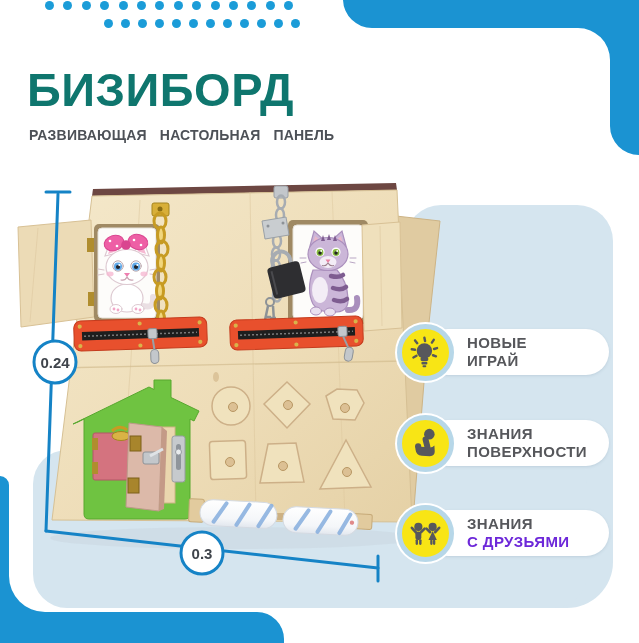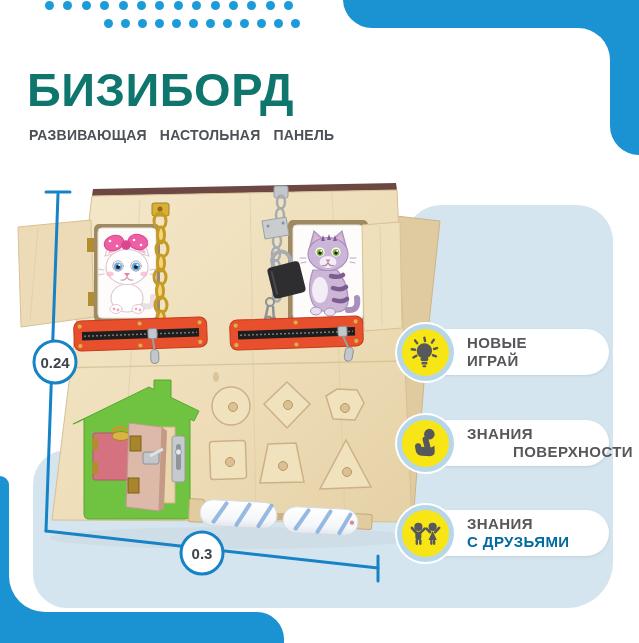--- a/index.html
+++ b/index.html
@@ -346,36 +346,36 @@
         <rect x="10.5" y="19.5" width="7" height="3.2" rx="1" fill="#57585c"></rect>
         <rect x="11.3" y="23.4" width="5.4" height="2.6" rx="1" fill="#57585c"></rect>
         <rect x="12.3" y="26.6" width="3.4" height="1.7" rx="0.8" fill="#57585c"></rect>
       </svg>
     </div>
   </div>
 
   <div class="badge b2">
     <div class="pill">
       <span class="line" style="color: rgb(86, 87, 91);">ЗНАНИЯ</span>
-      <span class="line" style="color: rgb(86, 87, 91); margin-left: 46px;">ПОВЕРХНОСТИ</span>
+      <span class="line" style="color: rgb(86, 87, 91);">ПОВЕРХНОСТИ</span>
     </div>
     <div class="circ">
       <svg viewBox="0 0 30 30" fill="#57585c">
         <circle cx="18.5" cy="6.5" r="4.8"></circle>
         <rect x="13.2" y="8.5" width="5.4" height="12.5" rx="2.7" transform="rotate(-14 15.9 14.7)"></rect>
         <path d="M8,16 q-2.6,1 -2.1,4.5 q0.6,5.2 5.6,5.7 l7.5,0.3 q4.6,-0.4 4.4,-4.5 l-0.3,-5.2 q-2,2.2 -5.2,1.7 l-7,-0.6 z"></path>
         <circle cx="8.3" cy="17.6" r="2.8"></circle>
       </svg>
     </div>
   </div>
 
   <div class="badge b3">
     <div class="pill">
       <span class="line" style="color: rgb(86, 87, 91);">ЗНАНИЯ</span>
-      <span class="line" style="color: #0369a1;">С ДРУЗЬЯМИ</span>
+      <span class="line" style="color: #6d28d9;">С ДРУЗЬЯМИ</span>
     </div>
     <div class="circ">
       <svg viewBox="0 0 30 30" fill="#57585c">
         <circle cx="8.5" cy="9" r="3.7"></circle>
         <rect x="5.8" y="13.2" width="5.4" height="7.6" rx="2.5"></rect>
         <rect x="6" y="20.2" width="2.2" height="5.2" rx="1"></rect>
         <rect x="9.2" y="20.2" width="2.2" height="5.2" rx="1"></rect>
         <circle cx="21.5" cy="9" r="3.7"></circle>
         <path d="M21.5,12.8 l3.8,8 h-7.6 z"></path>
         <rect x="19.3" y="20.6" width="2.1" height="4.8" rx="1"></rect>

